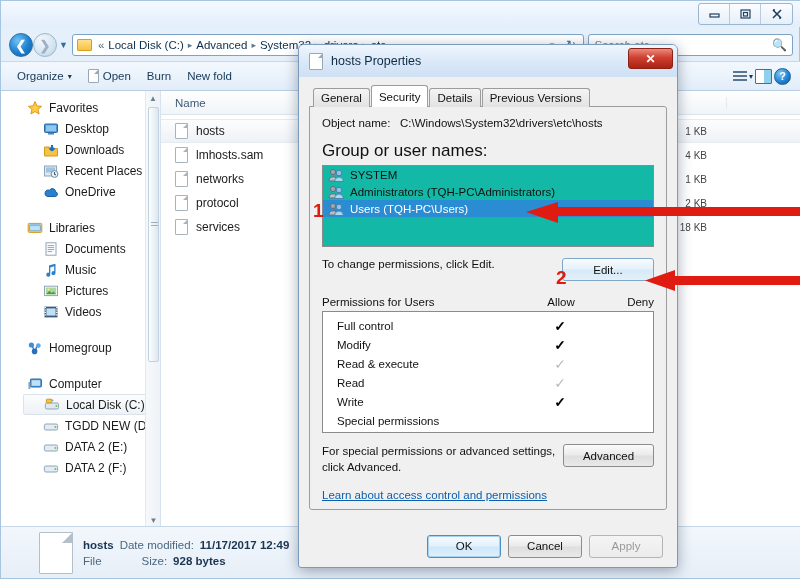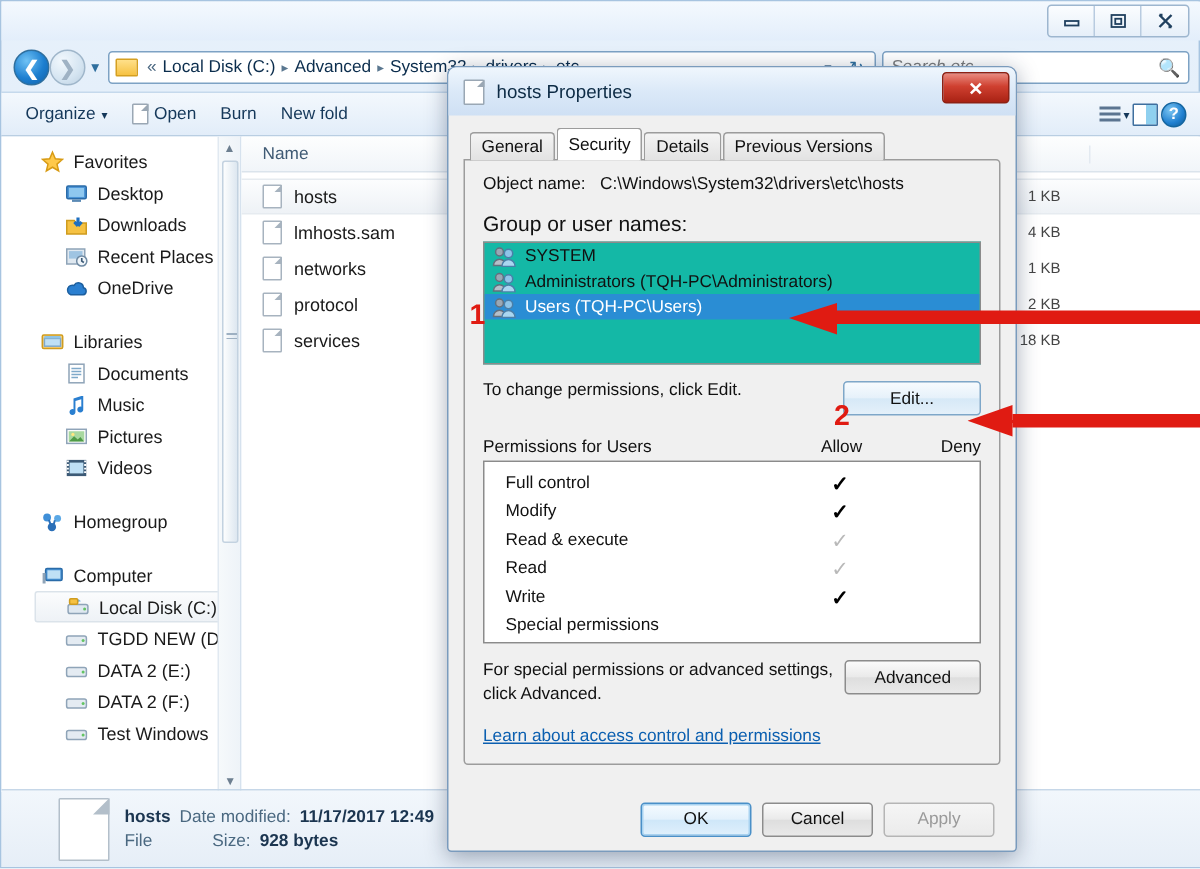--- a/index.html
+++ b/index.html
@@ -238,21 +238,21 @@
     background:#ffffff; height:22px; border-color:#9c9c9c; position:relative; top:0;
   }
   .tabpanel {
     position:relative; margin-top:-1px; background:#f0f0f0;
     border:1px solid #9c9c9c; border-radius:0 3px 3px 3px;
     height:404px; padding:10px 12px 0 12px;
   }
 
   .objname-row { display:flex; font-size:11.5px; color:#111; margin-bottom:12px; }
   .objname-label { width:78px; }
-  .grouplabel { font-size:14px; color:#111; margin-bottom:4px; }
+  .grouplabel { font-size:17px; color:#111; margin-bottom:4px; }
 
   .listbox {
     background:#14b8a6; border:1px solid #8b8b8b; height:82px; overflow:hidden;
   }
   .lrow { height:17px; display:flex; align-items:center; gap:5px; padding-left:5px; font-size:11.5px; color:#111; }
   .lrow.sel { background:#2a8dd4; color:#ffffff; }
   .usericon { width:17px; height:14px; position:relative; flex:0 0 17px; }
 
   .editrow { display:flex; align-items:flex-start; margin-top:11px; height:24px; }
   .editrow .txt { font-size:11.5px; color:#111; }
@@ -553,29 +553,20 @@
           </div>
           <div class="navitem child">
             <span class="ico">
               <svg width="16" height="16" viewBox="0 0 16 16">
                   <rect x="1.4" y="6" width="13.2" height="6" rx="1.4" fill="#e4ebf2" stroke="#8fa4b8"></rect>
                   <circle cx="12.4" cy="9" r="1" fill="#63c463"></circle>
                 </svg>
             </span>
             <span>DATA 2 (F:)</span>
           </div>
-          <div class="navitem child">
-            <span class="ico">
-              <svg width="16" height="16" viewBox="0 0 16 16">
-                  <rect x="1.4" y="6" width="13.2" height="6" rx="1.4" fill="#e4ebf2" stroke="#8fa4b8"></rect>
-                  <circle cx="12.4" cy="9" r="1" fill="#63c463"></circle>
-                </svg>
-            </span>
-            <span>Test Windows</span>
-          </div>
         </div>
       </div>
 
       <div class="pane-scroll">
         <div class="sb-arrow">▲</div>
         <div class="sb-thumb">
           <div class="sb-grip"></div>
         </div>
         <div class="sb-arrow bot">▼</div>
       </div>

